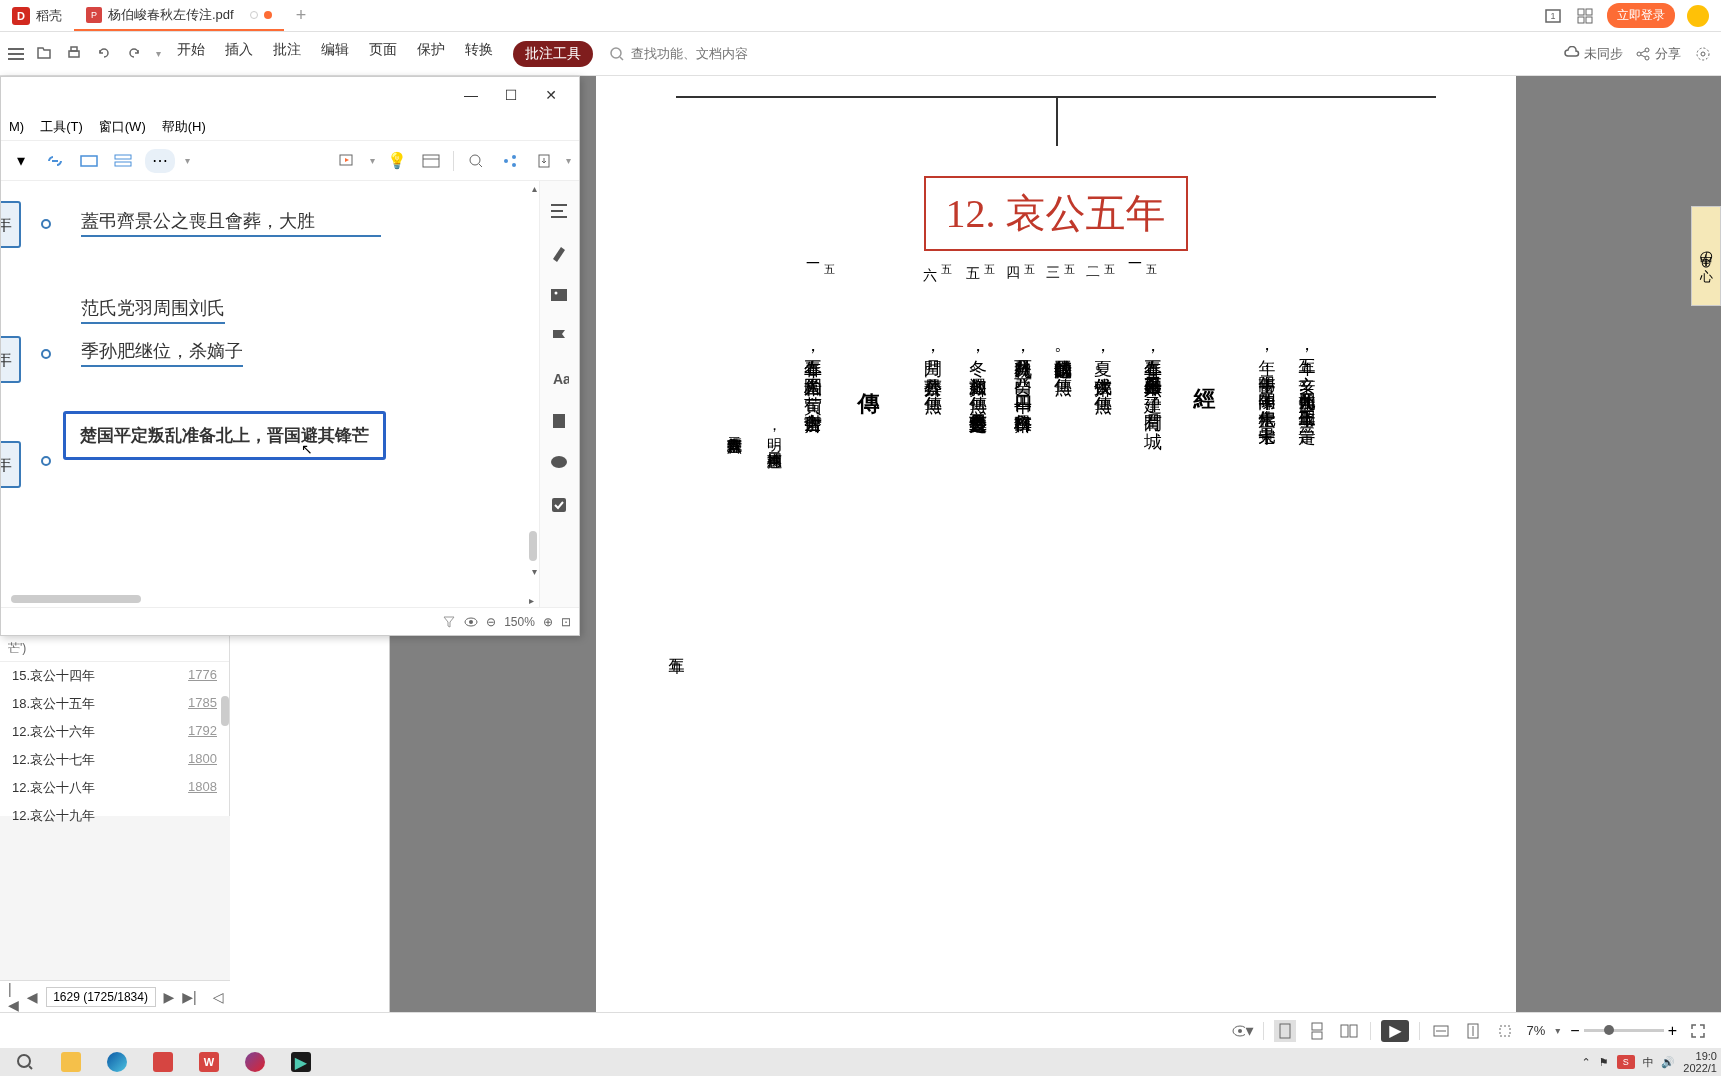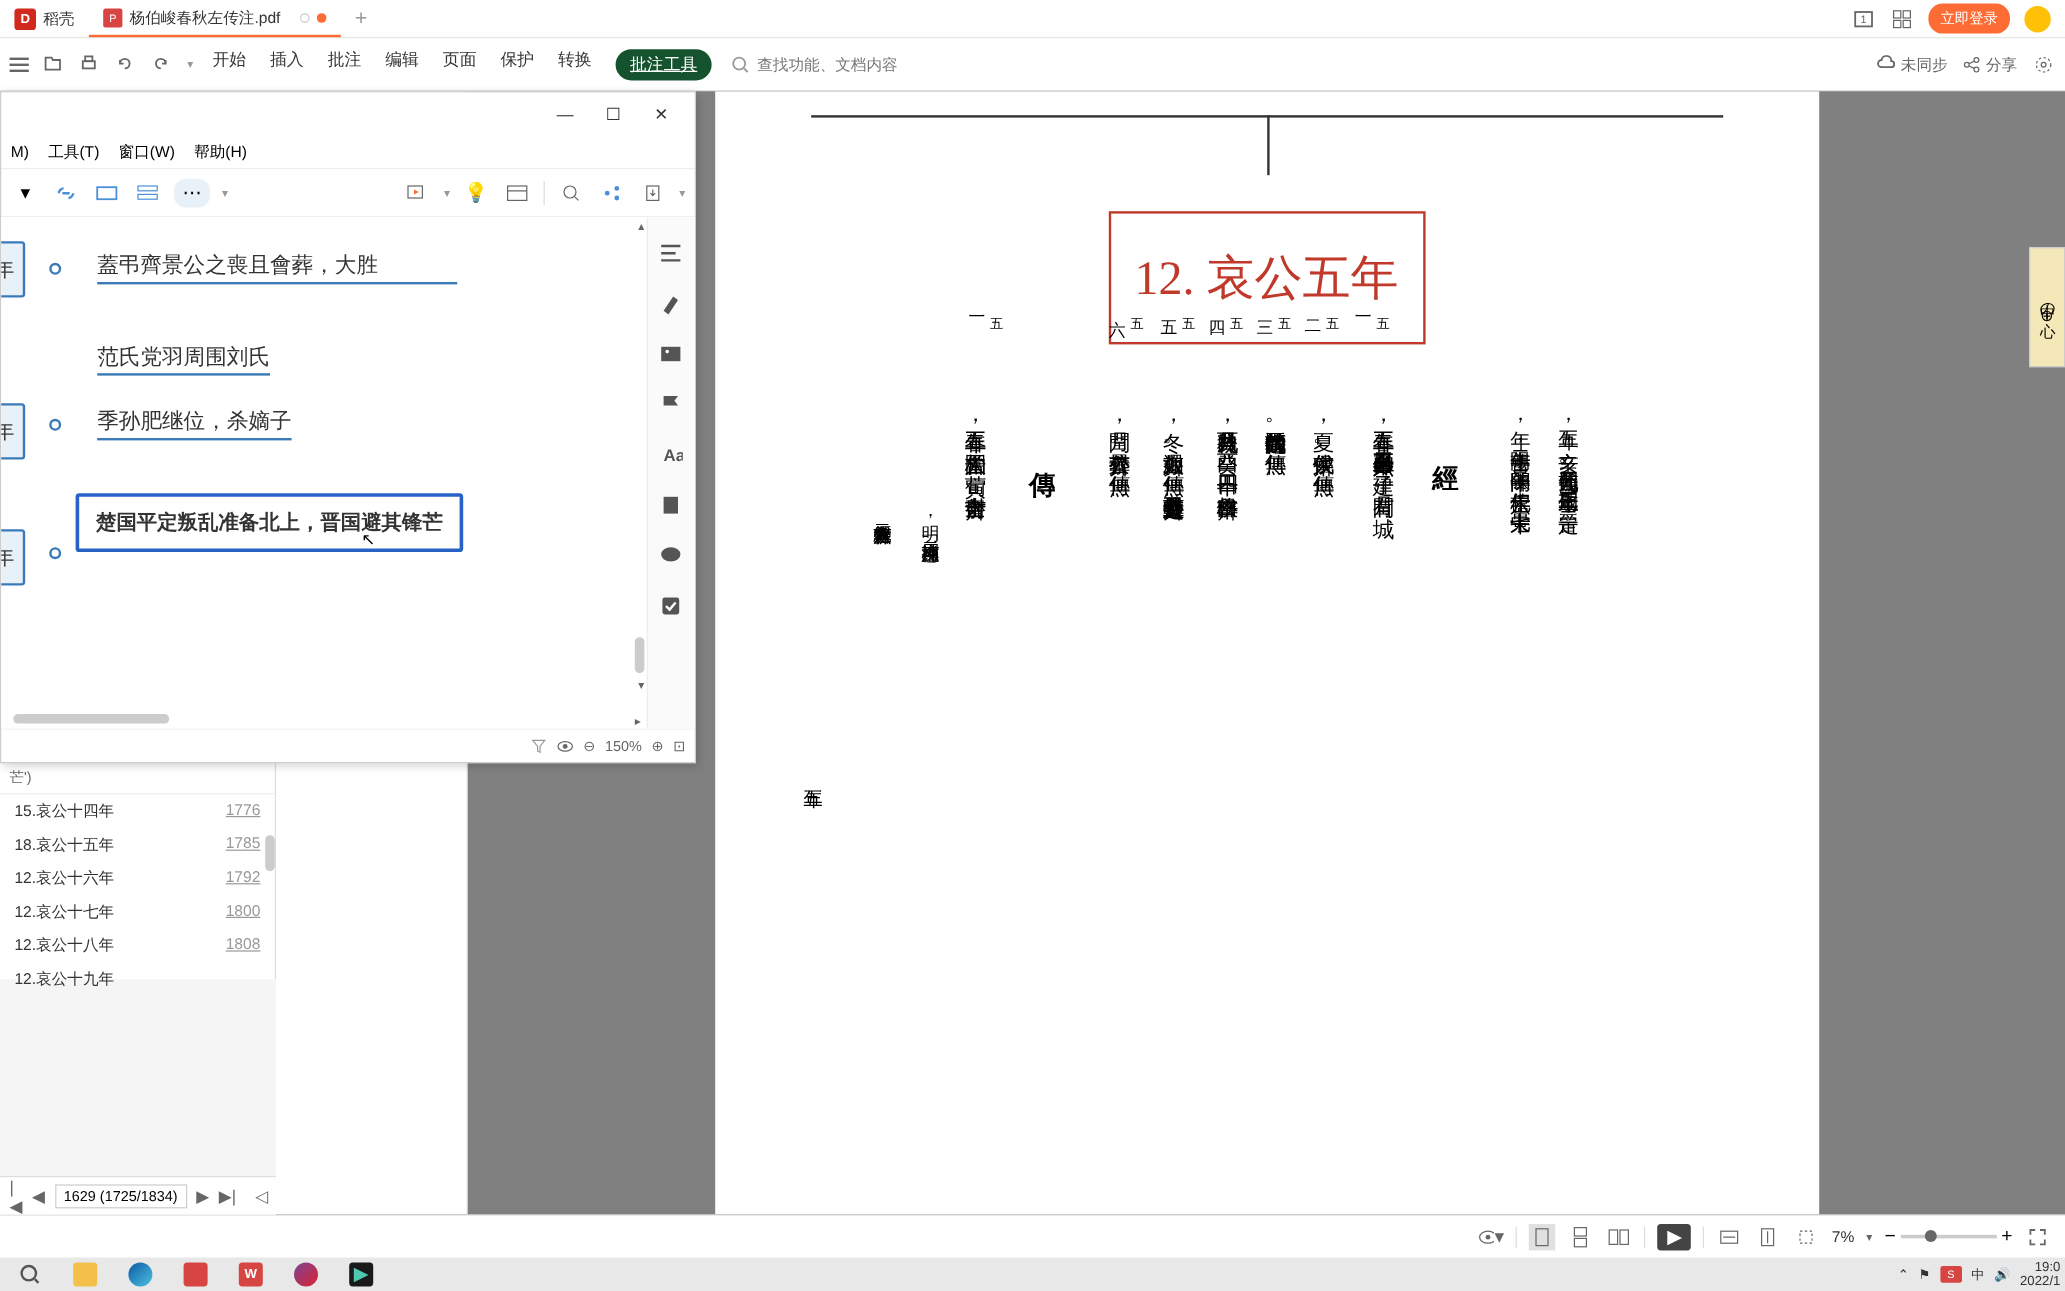--- a/index.html
+++ b/index.html
@@ -23,21 +23,21 @@
     .avatar { width: 22px; height: 22px; background: #ffc107; border-radius: 50%; }
     
     
     .toolbar { height: 44px; background: #fff; display: flex; align-items: center; padding: 0 8px; gap: 16px; border-bottom: 1px solid #e0e0e0; }
     .toolbar-left { display: flex; align-items: center; gap: 12px; }
     .triple-line { width: 16px; height: 12px; border-top: 2px solid #666; border-bottom: 2px solid #666; position: relative; }
     .triple-line::before { content: ''; position: absolute; top: 3px; left: 0; right: 0; height: 2px; background: #666; }
     .toolbar-icon { width: 18px; height: 18px; color: #666; cursor: pointer; }
     .menu-items { display: flex; gap: 20px; }
     .menu-item { font-size: 14px; color: #333; cursor: pointer; }
-    .menu-item.highlight { background: #14532d; color: white; padding: 4px 12px; border-radius: 14px; text-decoration: underline; }
+    .menu-item.highlight { background: #7f1d1d; color: white; padding: 4px 12px; border-radius: 14px; }
     .search-bar { display: flex; align-items: center; gap: 6px; color: #999; }
     .search-input { border: none; outline: none; font-size: 13px; color: #666; width: 200px; }
     .toolbar-right { margin-left: auto; display: flex; align-items: center; gap: 12px; }
     .sync-status { display: flex; align-items: center; gap: 4px; font-size: 13px; color: #666; }
     
     
     .main-area { display: flex; height: calc(100% - 76px - 36px - 28px); position: relative; }
     
     
     .mindmap-window { position: absolute; top: 0; left: 0; width: 580px; height: 560px; background: #fff; border: 1px solid #ccc; box-shadow: 2px 2px 8px rgba(0,0,0,0.2); z-index: 10; display: flex; flex-direction: column; }
@@ -69,21 +69,21 @@
     .outline-panel { position: absolute; left: 0; top: 560px; width: 230px; height: 180px; background: #fff; border-right: 1px solid #ddd; }
     .outline-header { padding: 4px 8px; font-size: 12px; color: #666; border-bottom: 1px solid #eee; }
     .outline-list { }
     .outline-item { display: flex; justify-content: space-between; padding: 5px 12px; font-size: 13px; color: #333; cursor: pointer; }
     .outline-page { color: #999; text-decoration: underline; }
     .outline-scroll { position: absolute; right: 0; top: 60px; width: 8px; height: 30px; background: #ccc; border-radius: 4px; }
     
     
     .pdf-viewer { flex: 1; background: #808080; display: flex; justify-content: center; padding-top: 0; position: relative; overflow: hidden; }
     .pdf-page { background: #fff; width: 920px; height: 100%; position: relative; padding: 40px 60px; }
-    .page-title { color: #c0392b; font-size: 40px; text-align: center; border: 2px solid #c0392b; display: inline-block; padding: 26px 20px; position: absolute; top: 100px; left: 50%; transform: translateX(-50%); font-family: "SimSun", serif; }
+    .page-title { color: #c0392b; font-size: 40px; text-align: center; border: 2px solid #c0392b; display: inline-block; padding: 8px 20px; position: absolute; top: 100px; left: 50%; transform: translateX(-50%); font-family: "SimSun", serif; }
     .vertical-text { writing-mode: vertical-rl; text-orientation: upright; font-family: "SimSun", serif; position: absolute; }
     .column-marker { position: absolute; writing-mode: vertical-rl; font-size: 14px; font-family: "SimSun", serif; }
     .column-num-top { font-size: 11px; }
     .column-num-bot { font-size: 14px; }
     .scan-line { position: absolute; top: 20px; left: 80px; right: 80px; height: 2px; background: #333; }
     .scan-line-v { position: absolute; top: 20px; left: 50%; width: 2px; height: 50px; background: #333; }
     .page-label { position: absolute; left: 70px; top: 570px; writing-mode: vertical-rl; font-size: 16px; font-family: "SimSun", serif; }
     
     
     .side-tab { position: absolute; right: 0; top: 130px; width: 30px; height: 100px; background: #f5e8b8; border: 1px solid #ccc; writing-mode: vertical-rl; display: flex; align-items: center; justify-content: center; font-size: 13px; padding: 8px 4px; }
@@ -289,21 +289,21 @@
         </div>
       <span style="font-size:10px;color:#999">▾</span>
     </div>
     <div class="mindmap-canvas">
 
       <div class="mm-node root" style="top:20px;left:-20px;width:40px">年</div>
       <div class="mm-node root" style="top:155px;left:-20px;width:40px">年</div>
       <div class="mm-node root" style="top:260px;left:-20px;width:40px">年</div>
 
       <div class="mm-text" style="top:28px;left:80px;width:300px">蓋弔齊景公之喪且會葬，大胜</div>
-      <div class="mm-text" style="top:104px;left:80px">范氏党羽周围刘氏</div>
+      <div class="mm-text" style="top:115px;left:80px">范氏党羽周围刘氏</div>
       <div class="mm-text" style="top:158px;left:80px">季孙肥继位，杀嫡子</div>
 
       <div class="mm-node selected" style="top:230px;left:62px;padding:10px 14px">楚国平定叛乱准备北上，晋国避其锋芒</div>
 
       <div class="mm-dot" style="top:38px;left:40px"></div>
       <div class="mm-dot" style="top:168px;left:40px"></div>
       <div class="mm-dot" style="top:275px;left:40px"></div>
 
       <div style="position:absolute;top:260px;left:300px;font-size:14px">↖</div>
 

